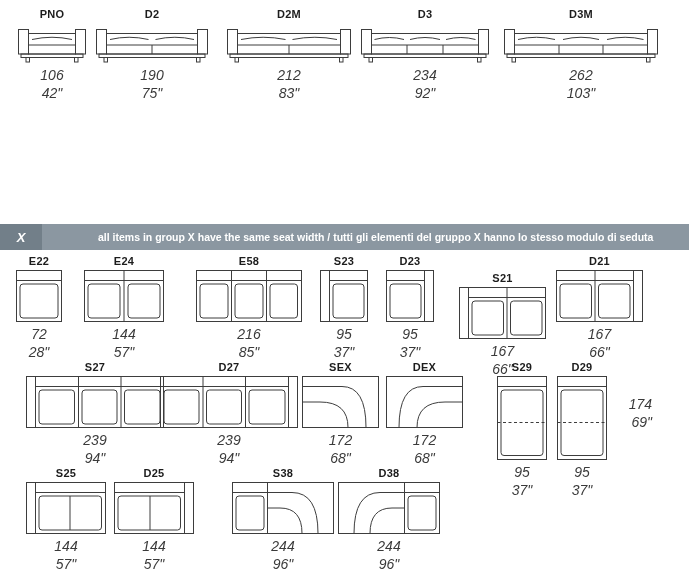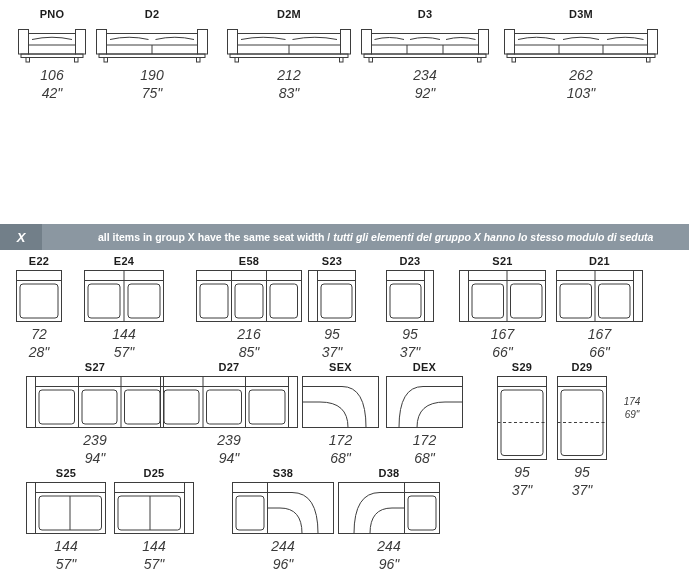--- a/index.html
+++ b/index.html
@@ -6,22 +6,22 @@
   body { font-family:"Liberation Sans", sans-serif; background:#ffffff; }
   .page { position:relative; width:689px; height:571px; background:#ffffff; overflow:hidden; }
   .fig { position:absolute; display:flex; flex-direction:column; align-items:center; }
   .code { font-size:11px; font-weight:bold; color:#1c1c1c; letter-spacing:.3px; margin-bottom:3px; }
   .dims { margin-top:4px; text-align:center; font-style:italic; font-size:14px; color:#3a3a3a; line-height:1.25; }
   svg { display:block; }
   .stroke { fill:none; stroke:#3d3d3d; stroke-width:1; }
   .banner { position:absolute; left:0; top:224px; width:689px; height:26px; background:#8b97a1; display:flex; align-items:center; }
   .banner-x { width:42px; height:26px; background:#727f89; color:#fff; font-weight:bold; font-style:italic; font-size:13px; display:flex; align-items:center; justify-content:center; flex:0 0 auto; }
   .banner-text { color:#ffffff; font-size:10.5px; font-weight:bold; margin-left:56px; white-space:nowrap; }
-  .banner-text .it { font-style:italic; }
-  .depth-label { position:absolute; left:612px; top:396px; width:40px; text-align:center; font-style:italic; font-size:10px; color:#3a3a3a; line-height:1.25; }
+  .banner-text .it { }
+  .depth-label { position:absolute; left:612px; top:396px; width:40px; text-align:right; font-style:italic; font-size:14px; color:#3a3a3a; line-height:1.25; }
 </style>
 </head>
 <body>
 
 <div class="page">
 
   <div class="fig" style="left:18px;top:8px;width:68px">
     <div class="code">PNO</div>
     <svg width="68" height="40" viewBox="0 0 68 40">
         <g class="stroke">
@@ -186,21 +186,21 @@
           <rect x="39" y="14" width="28" height="34" rx="3"></rect>
           <rect x="74" y="14" width="27.5" height="34" rx="3"></rect>
     </g>
       </svg>
     <div class="dims">
         <div>216</div>
         <div>85"</div>
       </div>
   </div>
 
-  <div class="fig" style="left:312px;top:255px;width:40px">
+  <div class="fig" style="left:324px;top:255px;width:40px">
     <div class="code">S23</div>
     <svg width="48" height="52" viewBox="0 0 48 52">
         <g class="stroke">
       <rect x="0.5" y="0.5" width="47" height="51"></rect>
           <path d="M9.5 0.5 V51.5"></path>
           <path d="M9.5 10.5 H47.5"></path>
           <rect x="13" y="14" width="31" height="34" rx="3"></rect>
     </g>
       </svg>
     <div class="dims">
@@ -218,21 +218,21 @@
           <path d="M0.5 10.5 H38.5"></path>
           <rect x="4" y="14" width="31" height="34" rx="3"></rect>
     </g>
       </svg>
     <div class="dims">
         <div>95</div>
         <div>37"</div>
       </div>
   </div>
 
-  <div class="fig" style="left:459px;top:255px;width:87px">
+  <div class="fig" style="left:459px;top:272px;width:87px">
     <div class="code">S21</div>
     <svg width="87" height="52" viewBox="0 0 87 52">
         <g class="stroke">
       <rect x="0.5" y="0.5" width="86" height="51"></rect>
           <path d="M9.5 0.5 V51.5"></path>
           <path d="M9.5 10.5 H86.5"></path>
           <path d="M48 0.5 V51.5"></path>
       <rect x="13" y="14" width="31.5" height="34" rx="3"></rect>
           <rect x="51.5" y="14" width="31.5" height="34" rx="3"></rect>
     </g>

